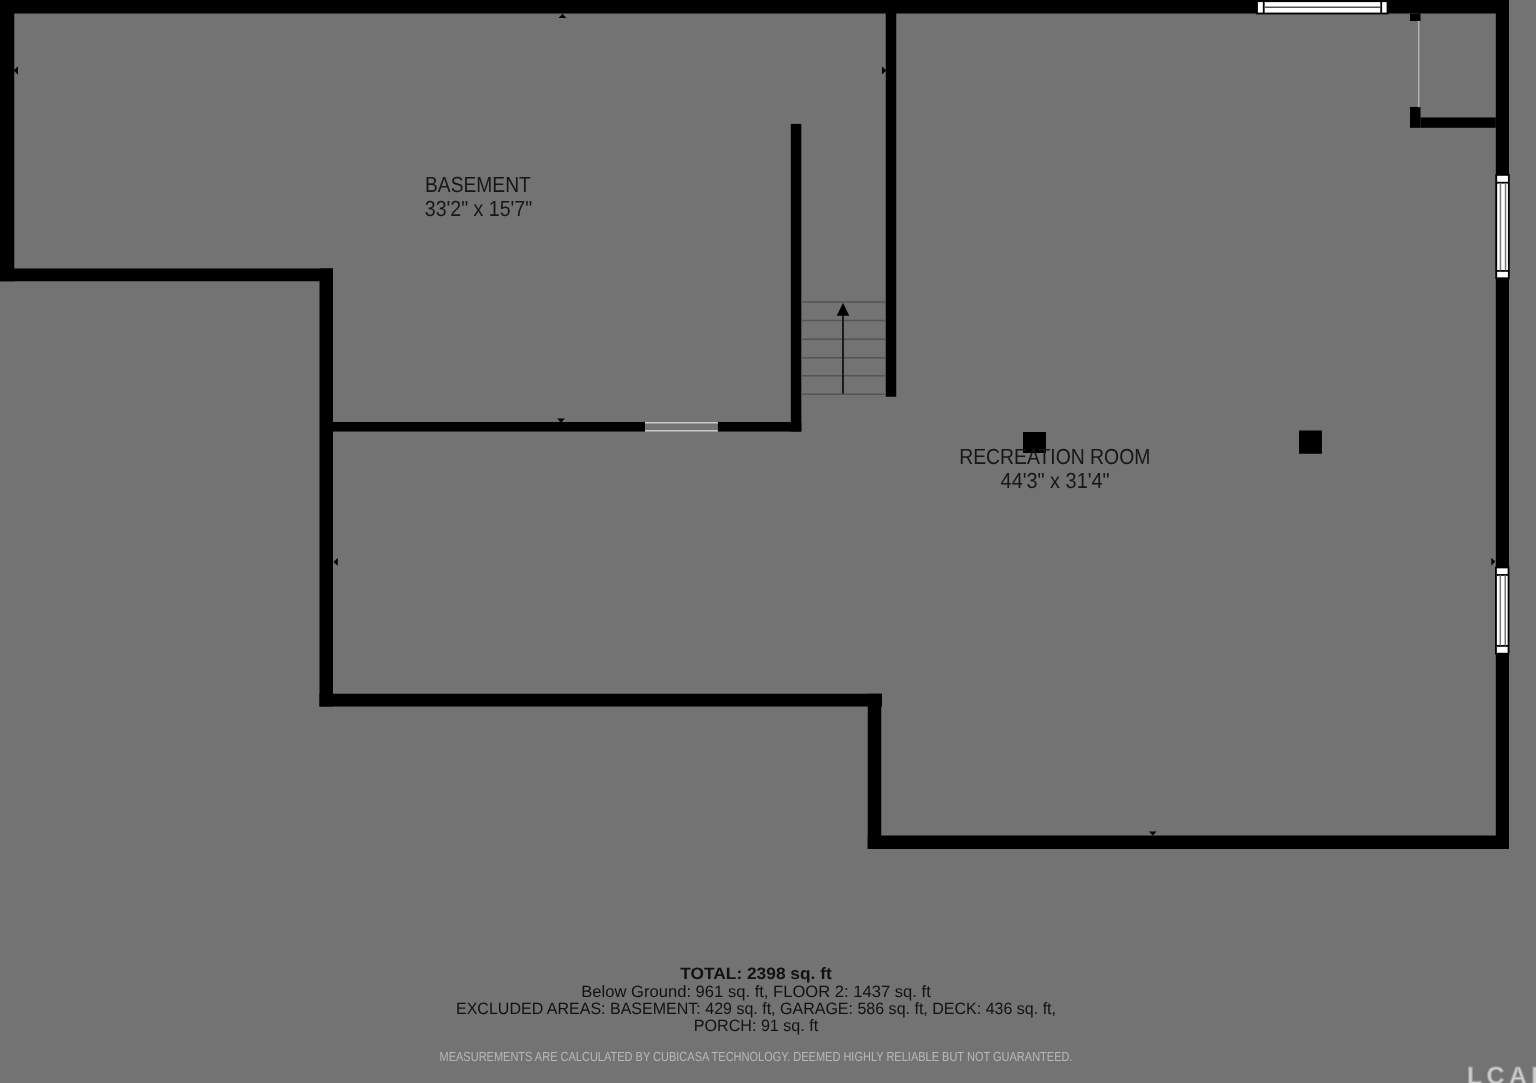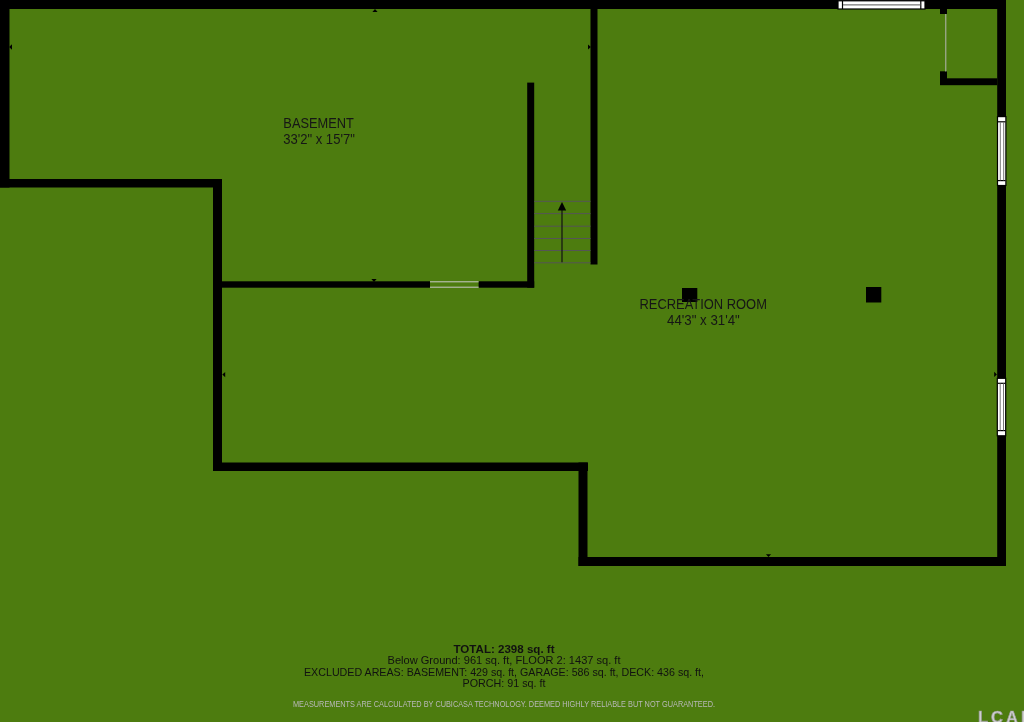--- a/index.html
+++ b/index.html
@@ -1,16 +1,16 @@
 <!DOCTYPE html>
 <html><head>
 <meta charset="utf-8">
 <style>
   html,body{margin:0;padding:0;background:#fff;}
-  #page{position:relative;width:1024px;height:722px;background:#4d7c0f;overflow:hidden;}
+  #page{position:relative;width:1024px;height:722px;background:#737373;overflow:hidden;}
   svg{position:absolute;left:0;top:0;}
   text{font-family:"Liberation Sans",sans-serif;}
 </style>
 </head>
 <body>
 <div id="page">
 <svg width="1024" height="722" viewBox="0 0 1024 722">
 
   <rect x="0" y="0" width="1006" height="9" fill="#000"></rect>
   <rect x="0" y="0" width="9.5" height="187.5" fill="#000"></rect>

